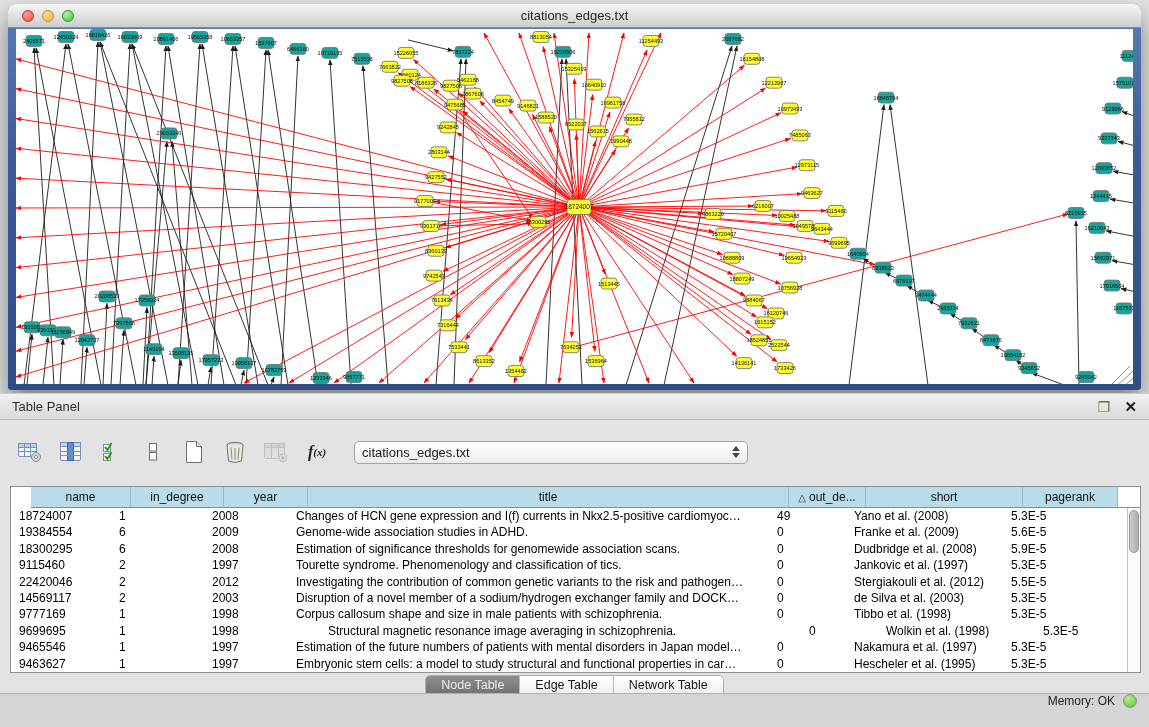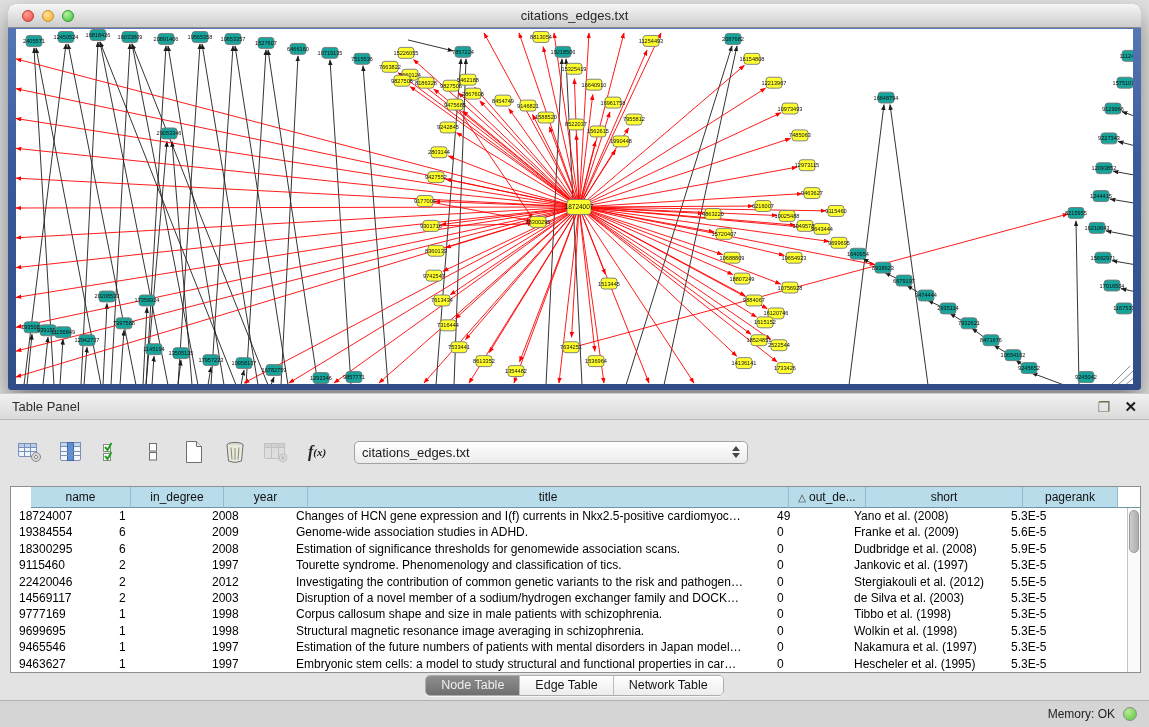--- a/index.html
+++ b/index.html
@@ -103,23 +103,23 @@
          box-shadow:0 1px 0 rgba(255,255,255,.7); }
   .seg .tab {
     font-size:12.5px; padding:0 15px; line-height:19px; color:#161616;
     background:linear-gradient(180deg,#ffffff,#ededed);
     border-right:1px solid #bdbdbd; cursor:default;
   }
   .seg .tab:last-child { border-right:none; }
   .seg .tab.sel { background:linear-gradient(180deg,#8e8e8e,#6f6f6f); color:#efefef; }
 
   .statusbar {
-    position:absolute; bottom:0; left:0; right:0; height:27px;
+    position:absolute; bottom:0; left:0; right:0; height:34px;
     background:#d5d5d5; border-top:1px solid #b0b0b0;
-    display:flex; align-items:center; justify-content:flex-end; gap:8px; padding-right:12px;
+    display:flex; justify-content:flex-end; gap:8px; padding-right:12px;
     font-size:12px; color:#1f1f1f;
   }
   .mem-dot {
     width:14px; height:14px; border-radius:50%;
     background:radial-gradient(circle at 35% 30%,#b8ec93,#58c43c);
     border:1px solid #8f8f8f;
   }
 </style>
 </head>
 <body>
@@ -924,21 +924,21 @@
           <div class="td" style="width: 84px;">1998</div>
           <div class="td" style="width: 481px;">Corpus callosum shape and size in male patients with schizophrenia.</div>
           <div class="td" style="width: 77px;">0</div>
           <div class="td" style="width: 157px;">Tibbo et al. (1998)</div>
           <div class="td" style="width: 95px;">5.3E-5</div>
         </div>
         <div class="tr">
           <div class="td" style="width: 100px;">9699695</div>
           <div class="td" style="width: 93px;">1</div>
           <div class="td" style="width: 84px;">1998</div>
-          <div class="td" style="width: 481px;">Structural magnetic resonance image averaging in schizophrenia.</div>
+          <div class="td" style="width: 481px; margin-left: 32px;">Structural magnetic resonance image averaging in schizophrenia.</div>
           <div class="td" style="width: 77px;">0</div>
           <div class="td" style="width: 157px;">Wolkin et al. (1998)</div>
           <div class="td" style="width: 95px;">5.3E-5</div>
         </div>
         <div class="tr">
           <div class="td" style="width: 100px;">9465546</div>
           <div class="td" style="width: 93px;">1</div>
           <div class="td" style="width: 84px;">1997</div>
           <div class="td" style="width: 481px;">Estimation of the future numbers of patients with mental disorders in Japan model…</div>
           <div class="td" style="width: 77px;">0</div>

